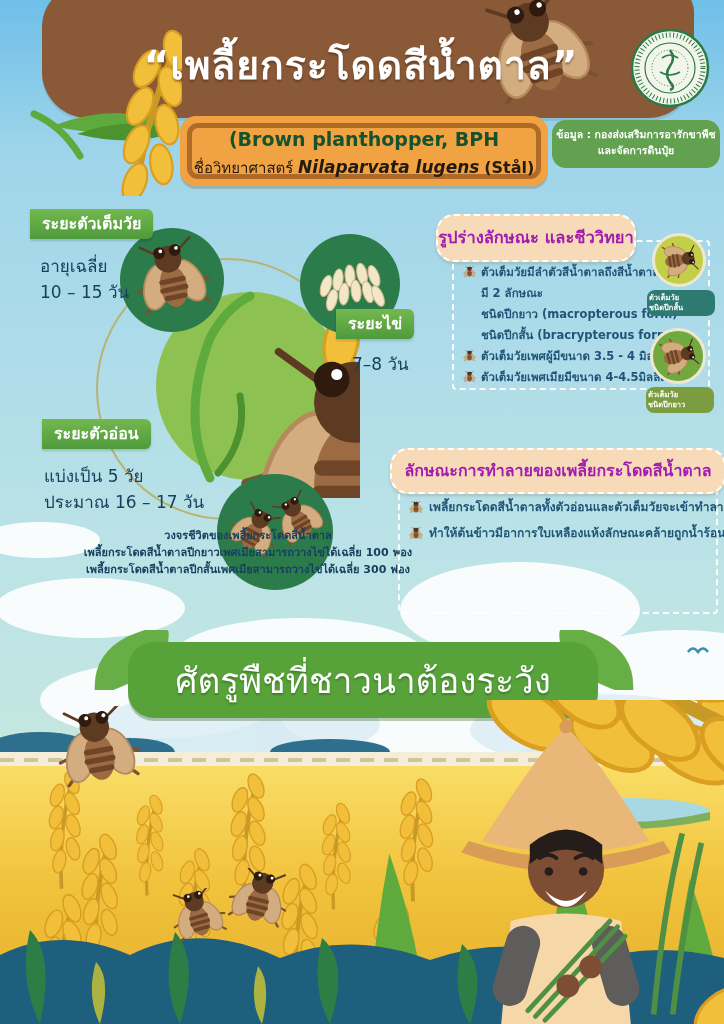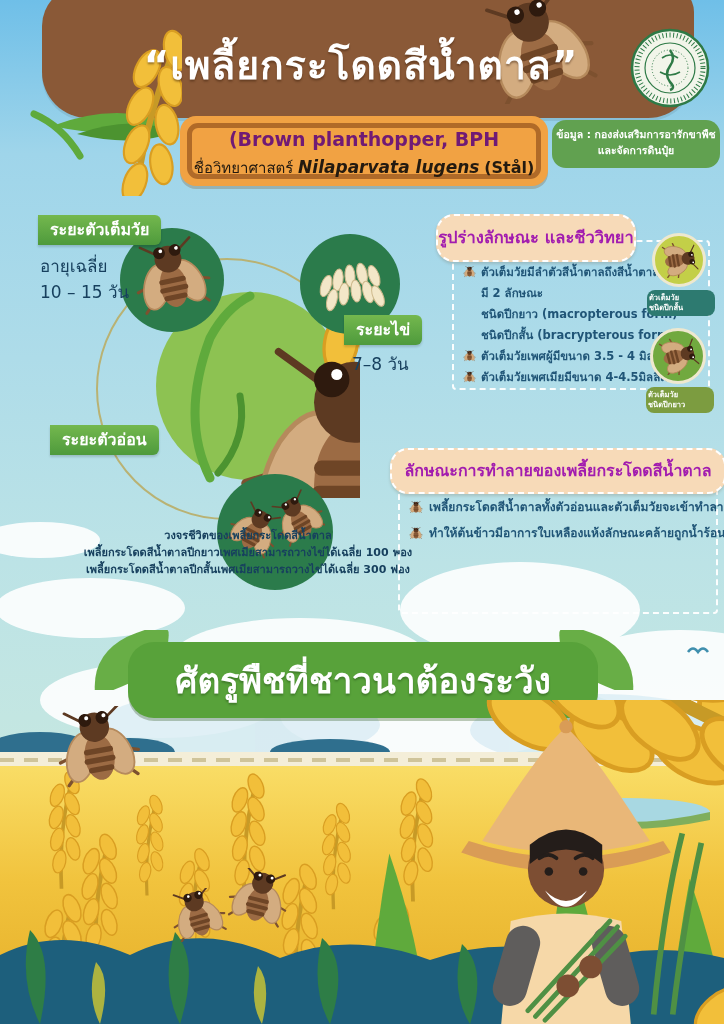--- a/index.html
+++ b/index.html
@@ -13,33 +13,33 @@
   .nowrap{white-space:nowrap;}
 
   
   .header-blob{left:42px;top:-14px;width:652px;height:132px;background:#8a5937;
     border-radius:40px 26px 46px 46px;box-shadow:0 3px 0 rgba(0,0,0,.08);}
   .main-title{left:118px;top:34px;width:486px;text-align:center;color:#ffffff;
     font-size:39px;font-weight:800;letter-spacing:1px;text-shadow:0 2px 2px rgba(60,30,10,.45);}
   .subtitle-box{left:180px;top:116px;width:368px;height:70px;background:#f1a243;border-radius:16px;
     box-shadow:0 3px 0 rgba(120,70,20,.25);}
   .subtitle-frame{position:absolute;left:7px;top:7px;right:7px;bottom:7px;border:5px solid #b06a28;border-radius:11px;}
-  .subtitle-line1{left:0;top:12px;width:100%;text-align:center;font-size:19px;font-weight:800;color:#701a75;}
+  .subtitle-line1{left:0;top:12px;width:100%;text-align:center;font-size:19px;font-weight:800;color:#14532d;}
   .subtitle-line2{left:0;top:40px;width:100%;text-align:center;font-size:15px;color:#231a10;}
   .subtitle-line2 .sci{font-style:italic;font-weight:800;font-size:17px;}
   .subtitle-line2 .auth{font-weight:800;font-size:16px;}
   .source-box{left:552px;top:120px;width:168px;height:48px;background:#61a150;border-radius:14px;
     color:#fff;font-size:10.5px;font-weight:700;text-align:center;line-height:1.5;padding-top:7px;box-sizing:border-box;}
   .seal{left:630px;top:28px;width:80px;height:80px;}
 
   
   .lc-ring{left:96px;top:258px;width:258px;height:258px;border:2px solid #b9b273;border-radius:50%;}
   .lc-center{left:156px;top:292px;width:188px;height:188px;background:#8dc252;border-radius:50%;}
   .lc-circle{background:#2b7b4b;border-radius:50%;}
-  .stage-tag{display:flex;align-items:flex-start;height:30px;filter:drop-shadow(0 2px 1px rgba(0,0,0,.15));}
+  .stage-tag{display:flex;align-items:flex-start;height:30px;filter:drop-shadow(0 2px 1px rgba(0,0,0,.15));flex-direction:column;}
   .stage-tag .ybar{width:8px;background:#f4e33b;margin:-3px 0;}
   .stage-tag .glabel{background:linear-gradient(180deg,#74b84e,#4e9a3c);color:#fff;font-weight:800;
     font-size:16px;line-height:30px;padding:0 12px;border-radius:0 6px 6px 0;}
   .stage-detail{color:#17405e;font-weight:400;font-size:17px;line-height:1.5;}
   .lc-caption{left:22px;top:527px;width:452px;text-align:center;color:#17405e;font-weight:800;
     font-size:11px;line-height:1.55;}
 
   
   .peach-pill{background:#f7dab8;border:2px dashed #ffffff;border-radius:18px;color:#a21caf;
     font-weight:800;text-align:center;box-shadow:0 2px 3px rgba(90,60,30,.18);}
@@ -51,21 +51,21 @@
   .d-item{display:flex;align-items:flex-start;color:#205577;font-weight:700;font-size:12px;
     line-height:1.6;margin-bottom:7px;}
   .d-item .bug-b{width:16px;height:13px;margin:3px 5px 0 0;flex:0 0 auto;}
   .badge-circle{border-radius:50%;border:3px solid #eee8cf;box-sizing:border-box;display:flex;align-items:center;justify-content:center;}
   .badge-label{border-radius:8px;color:#fff;font-size:7.5px;font-weight:700;
     line-height:1.35;padding:3px 2px;}
 
   
   .banner{left:128px;top:642px;width:470px;height:76px;background:#58a23a;border-radius:26px;
     box-shadow:0 3px 0 rgba(40,80,20,.3);display:flex;align-items:center;justify-content:center;}
-  .banner-text{color:#fff;font-size:35px;font-weight:700;text-shadow:0 2px 2px rgba(30,70,20,.4);}
+  .banner-text{color:#fff;font-size:35px;font-weight:400;text-shadow:0 2px 2px rgba(30,70,20,.4);}
 
   
   .host-box{left:95px;top:736px;width:372px;height:112px;background:rgba(246,238,223,.78);
     border:4px dashed #ffffff;border-radius:30px;box-sizing:border-box;text-align:center;color:#241d12;}
   .host-title{margin-top:16px;font-size:24px;font-weight:800;}
   .host-items{margin-top:4px;font-size:26px;font-weight:800;}
 </style>
 </head>
 <body>
 
@@ -281,20 +281,22 @@
   <div class="abs stage-tag" style="left:336px;top:315px">
     <div class="ybar"></div>
     <div class="glabel">ระยะไข่</div>
   </div>
   <div class="abs stage-detail" style="left:352px;top:352px">7–8 วัน</div>
 
   <div class="abs stage-tag" style="left:42px;top:425px">
     <div class="ybar"></div>
     <div class="glabel">ระยะตัวอ่อน</div>
   </div>
+  <div class="abs stage-detail pre" style="left:44px;top:464px">แบ่งเป็น 5 วัย
+ประมาณ 16 – 17 วัน</div>
 
   <div class="abs lc-caption pre">วงจรชีวิตของเพลี้ยกระโดดสีน้ำตาล
 เพลี้ยกระโดดสีน้ำตาลปีกยาวเพศเมียสามารถวางไข่ได้เฉลี่ย 100 ฟอง
 เพลี้ยกระโดดสีน้ำตาลปีกสั้นเพศเมียสามารถวางไข่ได้เฉลี่ย 300 ฟอง</div>
 
   <div class="abs dash-area" style="left:452px;top:240px;width:254px;height:146px"></div>
   <div class="abs peach-pill" style="left:436px;top:214px;width:196px;height:44px;line-height:44px;font-size:16.5px">รูปร่างลักษณะ และชีววิทยา</div>
 
   <div class="abs" style="left:462px;top:262px;width:200px">
     <div class="m-row">

